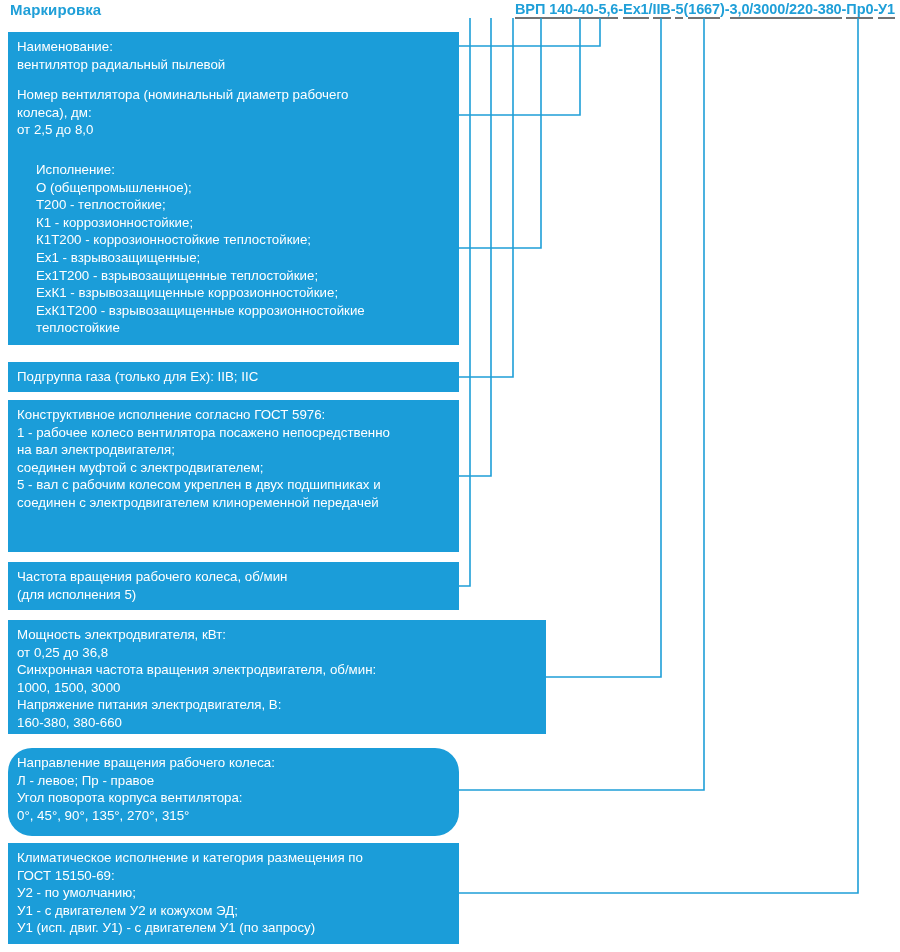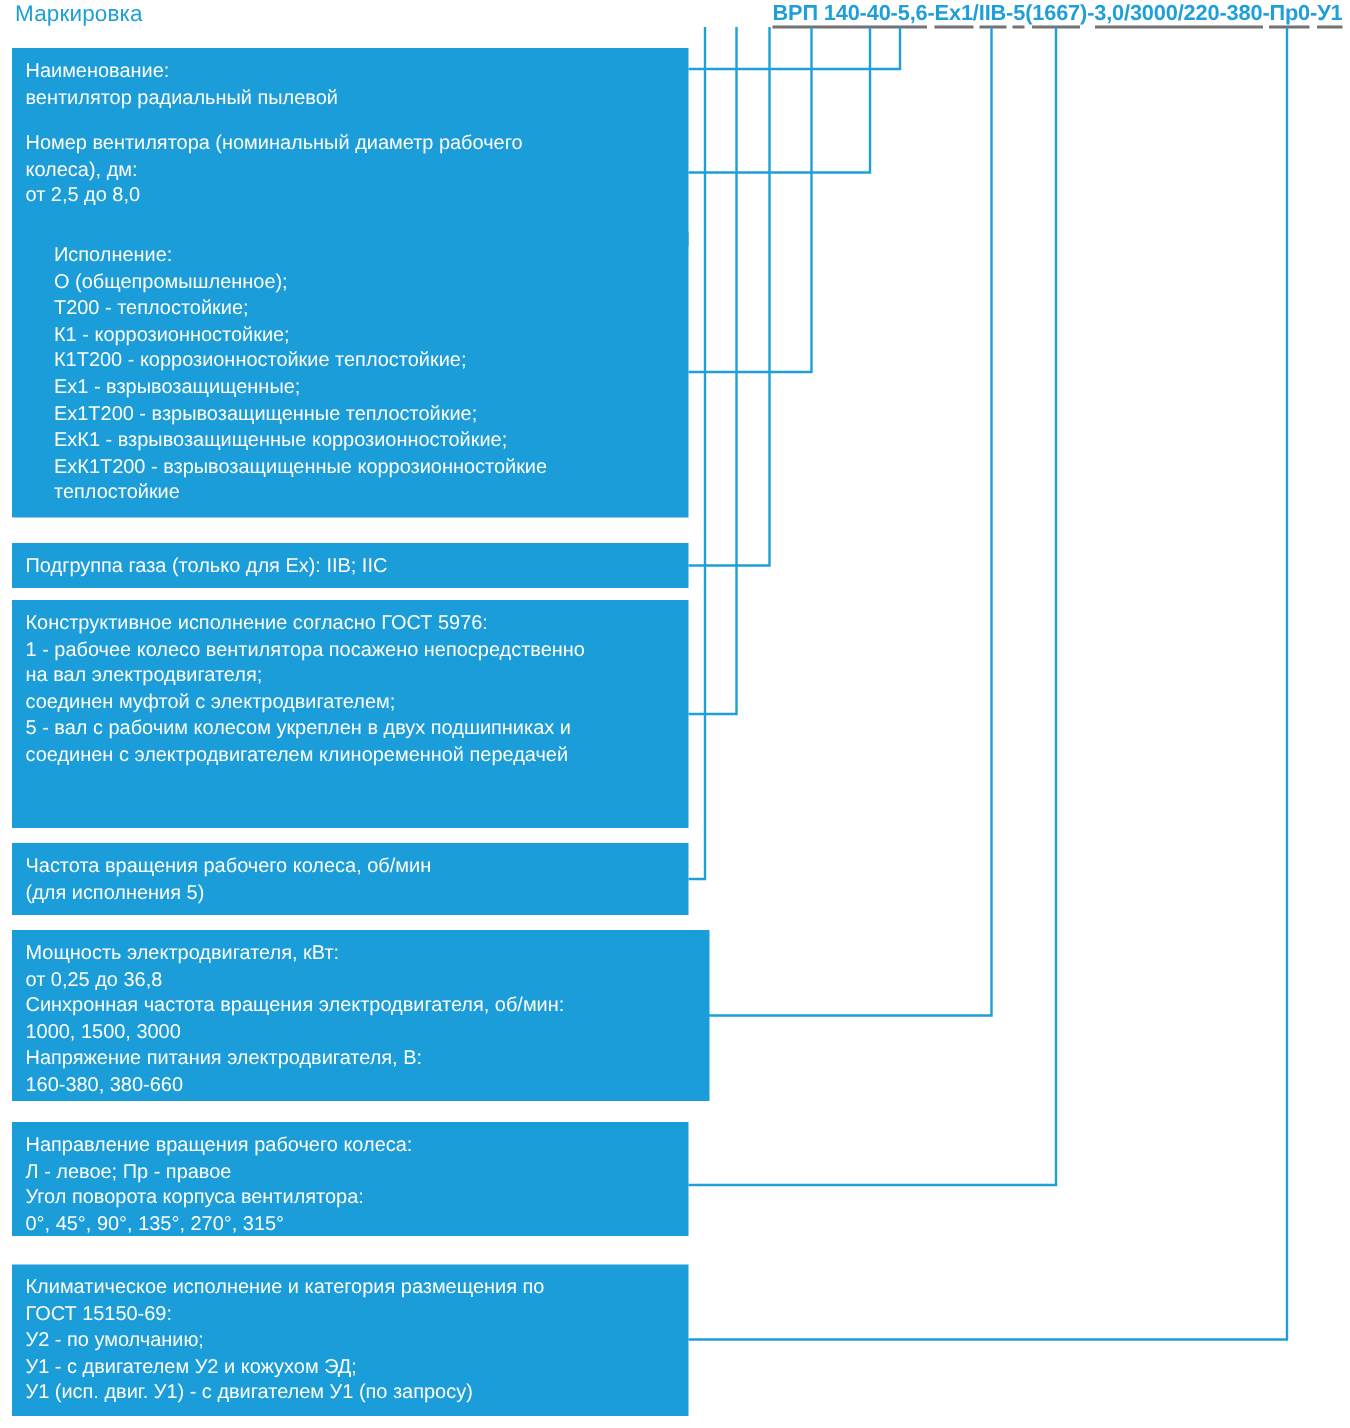--- a/index.html
+++ b/index.html
@@ -6,21 +6,21 @@
   body{
     width:900px;height:952px;background:#ffffff;
     font-family:"Liberation Sans","DejaVu Sans",sans-serif;
     position:relative;overflow:hidden;
   }
   #root{position:absolute;inset:0;}
 
   
   .title{
     position:absolute;left:10px;top:1px;
-    font-size:15px;font-weight:normal;color:#1f9fd8;
+    font-size:15px;font-weight:bold;color:#1f9fd8;
     letter-spacing:0.1px;white-space:nowrap;
   }
 
   
   .marking{
     position:absolute;top:1px;left:480px;width:415px;
     text-align:right;white-space:nowrap;
     font-size:14.5px;font-weight:bold;color:#1f9fd8;
     letter-spacing:-0.1px;
   }
@@ -91,29 +91,29 @@
         <div class="ln">1 - рабочее колесо вентилятора посажено непосредственно</div>
         <div class="ln">на вал электродвигателя;</div>
         <div class="ln">соединен муфтой с электродвигателем;</div>
         <div class="ln">5 - вал с рабочим колесом укреплен в двух подшипниках и</div>
         <div class="ln">соединен с электродвигателем клиноременной передачей</div>
       </div>
       <div class="box" style="top: 562px; height: 48px; left: 8px; width: 451px;">
         <div class="ln">Частота вращения рабочего колеса, об/мин</div>
         <div class="ln">(для исполнения 5)</div>
       </div>
-      <div class="box" style="top: 620px; height: 114px; left: 8px; width: 465px;">
+      <div class="box" style="top: 620px; height: 114px; left: 8px; width: 538px;">
         <div class="ln">Мощность электродвигателя, кВт:</div>
         <div class="ln">от 0,25 до 36,8</div>
         <div class="ln">Синхронная частота вращения электродвигателя, об/мин:</div>
         <div class="ln">1000, 1500, 3000</div>
         <div class="ln">Напряжение питания электродвигателя, В:</div>
         <div class="ln">160-380, 380-660</div>
       </div>
-      <div class="box" style="top: 748px; height: 76px; left: 8px; width: 451px;">
+      <div class="box" style="top: 748px; height: 88px; left: 8px; width: 451px; border-radius: 24px;">
         <div class="ln">Направление вращения рабочего колеса:</div>
         <div class="ln">Л - левое; Пр - правое</div>
         <div class="ln">Угол поворота корпуса вентилятора:</div>
         <div class="ln">0°, 45°, 90°, 135°, 270°, 315°</div>
       </div>
       <div class="box" style="top: 843px; height: 101px; left: 8px; width: 451px;">
         <div class="ln">Климатическое исполнение и категория размещения по</div>
         <div class="ln">ГОСТ 15150-69:</div>
         <div class="ln">У2 - по умолчанию;</div>
         <div class="ln">У1 - с двигателем У2 и кожухом ЭД;</div>

